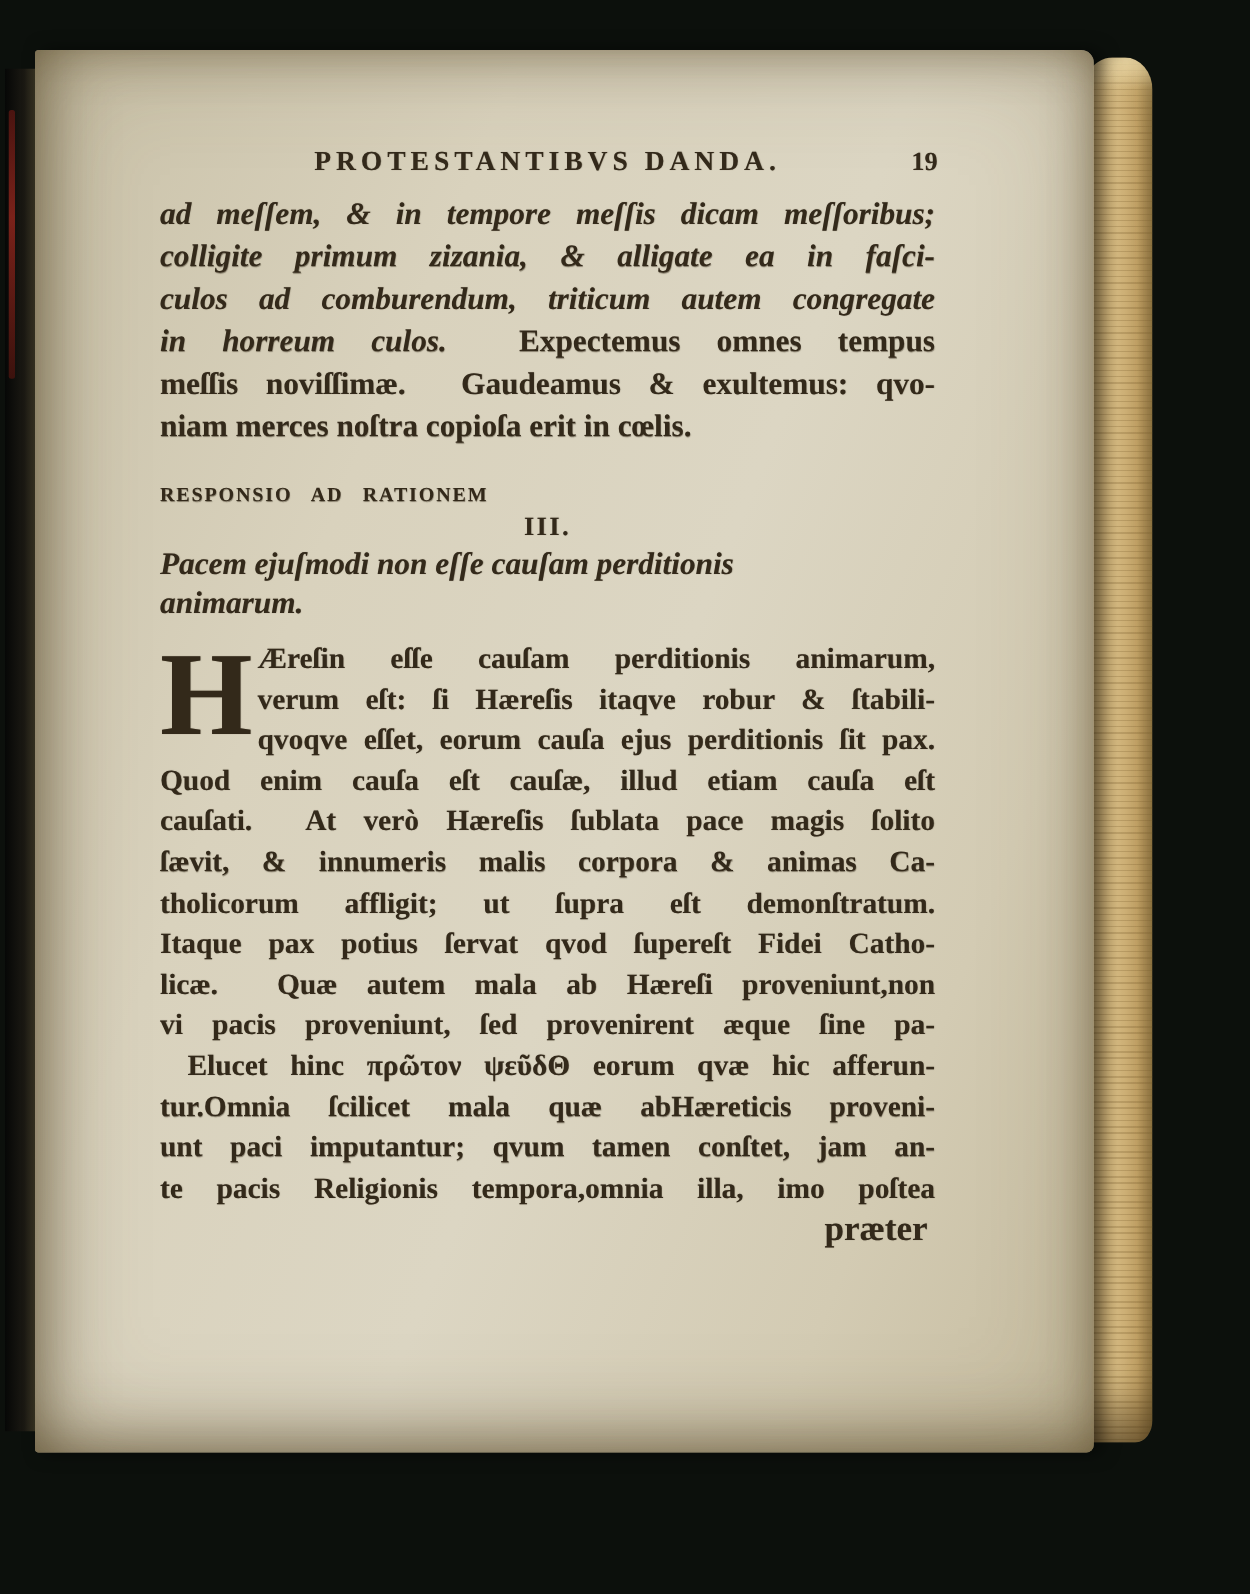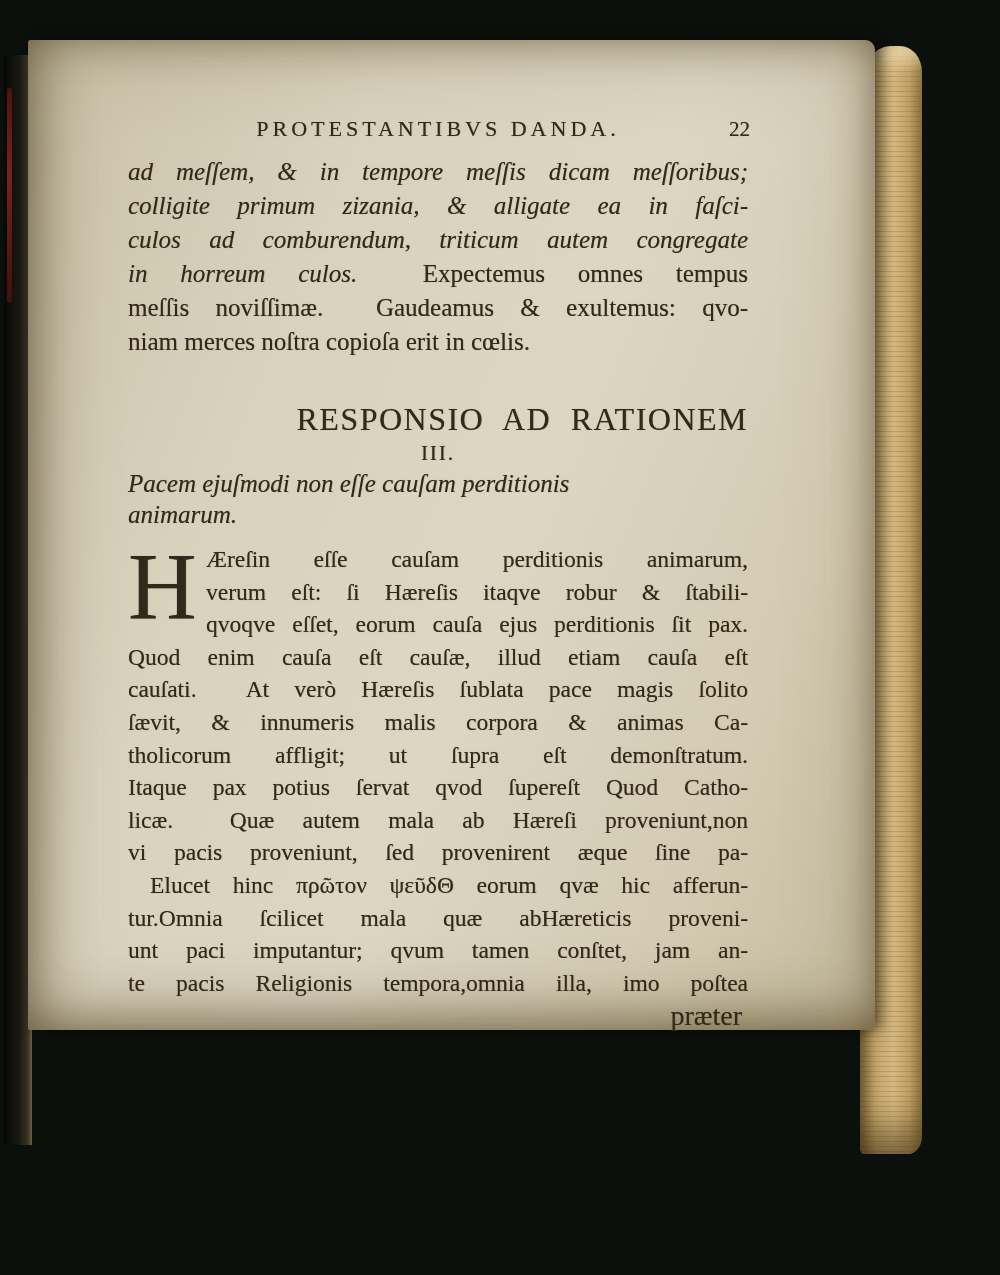--- a/index.html
+++ b/index.html
@@ -30,47 +30,48 @@
       repeating-linear-gradient(to bottom, rgba(120,92,44,.26) 0 1px, rgba(0,0,0,0) 1px 5px),
       linear-gradient(to right,#a88c52,#c6a86e 25%,#d4b87f 55%,#c2a266 80%,#8f7440);
     box-shadow:
       inset 0 -42px 38px -20px rgba(60,44,18,.6),
       inset 0 30px 26px -18px rgba(238,220,172,.38),
       inset 12px 0 14px -7px rgba(66,48,18,.65);
   }
 
   
   .page{
-    position:absolute;left:28px;top:40px;width:847px;height:990px;
+    position:absolute;left:28px;top:40px;width:847px;height:1122px;
     border-radius:3px 10px 6px 3px;
     background:linear-gradient(112deg,#c9c1a8,#d9d2bd 30%,#dcd6c3 55%,#d3cbb3 80%,#c5bb9e);
     box-shadow:
       inset 0 0 90px rgba(96,78,42,.28),
       inset 28px 0 55px -24px rgba(70,56,28,.55),
       inset -18px 0 40px -22px rgba(92,74,38,.5),
       inset 0 -34px 55px -28px rgba(78,62,30,.5),
       inset 0 20px 45px -26px rgba(86,70,36,.35),
       6px 0 14px rgba(0,0,0,.5);
+    font-weight: bold;
   }
 
   .content{
     position:absolute;left:100px;top:76px;width:620px;
     color:#33291a;
     text-shadow:0.3px 0.3px 0.7px rgba(51,41,26,.5);
   }
 
   .header-row{position:relative;text-align:center;font-size:22px;letter-spacing:4px;height:30px;}
   .page-number{position:absolute;right:-2px;top:1px;font-size:21px;letter-spacing:0;}
 
   .quote{margin-top:9px;}
   .q-line{font-size:25px;line-height:34px;text-align:justify;text-align-last:justify;}
   .q-line.short{text-align-last:left;}
   .q-line .it{font-style:italic;}
 
-  .heading{margin-top:42px;text-align:right;font-size:32px;letter-spacing:1.5px;word-spacing:10px;}
+  .heading{margin-top:29px;text-align:left;font-size:16px;letter-spacing:1.5px;word-spacing:10px;}
   .numeral{text-align:center;font-size:21px;line-height:30px;letter-spacing:2px;}
   .subtitle{text-align:left;font-style:italic;font-size:25px;line-height:31px;}
 
   .bodyblock{margin-top:13px;}
   .b-line{font-size:23.5px;line-height:32.6px;text-align:justify;text-align-last:justify;}
   .b-line.short{text-align-last:left;}
   .b-line.indent{text-indent:22px;}
   .dropcap{
     float:left;width:74px;height:92px;
     font-size:95px;line-height:88px;margin:0 4px 0 0;
@@ -98,21 +99,21 @@
 
   <div class="spine-strip"></div>
   <div class="red-sliver"></div>
   <div class="fore-edge"></div>
 
   <div class="page">
     <div class="content">
 
       <div class="header-row">
         <span>PROTESTANTIBVS DANDA.</span>
-        <span class="page-number">22</span>
+        <span class="page-number">19</span>
       </div>
 
       <div class="quote">
         <div class="q-line"><span class="it">ad meſſem, &amp; in tempore meſſis dicam meſſoribus;</span><span class="rm"></span></div>
         <div class="q-line"><span class="it">colligite primum zizania, &amp; alligate ea in faſci-</span><span class="rm"></span></div>
         <div class="q-line"><span class="it">culos ad comburendum, triticum autem congregate</span><span class="rm"></span></div>
         <div class="q-line"><span class="it">in horreum culos.</span><span class="rm">&nbsp;&nbsp;Expectemus omnes tempus</span></div>
         <div class="q-line"><span class="it"></span><span class="rm">meſſis noviſſimæ.&nbsp; Gaudeamus &amp; exultemus: qvo-</span></div>
         <div class="q-line short"><span class="it"></span><span class="rm">niam merces noſtra copioſa erit in cœlis.</span></div>
       </div>
@@ -124,21 +125,21 @@
 
       <div class="bodyblock">
         <div class="dropcap">H</div>
         <div class="b-line">Æreſin eſſe cauſam perditionis animarum,</div>
         <div class="b-line">verum eſt: ſi Hæreſis itaqve robur &amp; ſtabili-</div>
         <div class="b-line">qvoqve eſſet, eorum cauſa ejus perditionis ſit pax.</div>
         <div class="b-line">Quod enim cauſa eſt cauſæ, illud etiam cauſa eſt</div>
         <div class="b-line">cauſati.&nbsp; At verò Hæreſis ſublata pace magis ſolito</div>
         <div class="b-line">ſævit, &amp; innumeris malis corpora &amp; animas Ca-</div>
         <div class="b-line">tholicorum affligit; ut ſupra eſt demonſtratum.</div>
-        <div class="b-line">Itaque pax potius ſervat qvod ſupereſt Quod Catho-</div>
+        <div class="b-line">Itaque pax potius ſervat qvod ſupereſt Fidei Catho-</div>
         <div class="b-line">licæ.&nbsp; Quæ autem mala ab Hæreſi proveniunt,non</div>
         <div class="b-line">vi pacis proveniunt, ſed provenirent æque ſine pa-</div>
         <div class="b-line indent">Elucet hinc πρῶτον ψεῦδΘ eorum qvæ hic afferun-</div>
         <div class="b-line">tur.Omnia ſcilicet mala quæ abHæreticis proveni-</div>
         <div class="b-line">unt paci imputantur; qvum tamen conſtet, jam an-</div>
         <div class="b-line">te pacis Religionis tempora,omnia illa, imo poſtea</div>
       </div>
 
       <div class="catchword-row">
         <span>præter</span>

